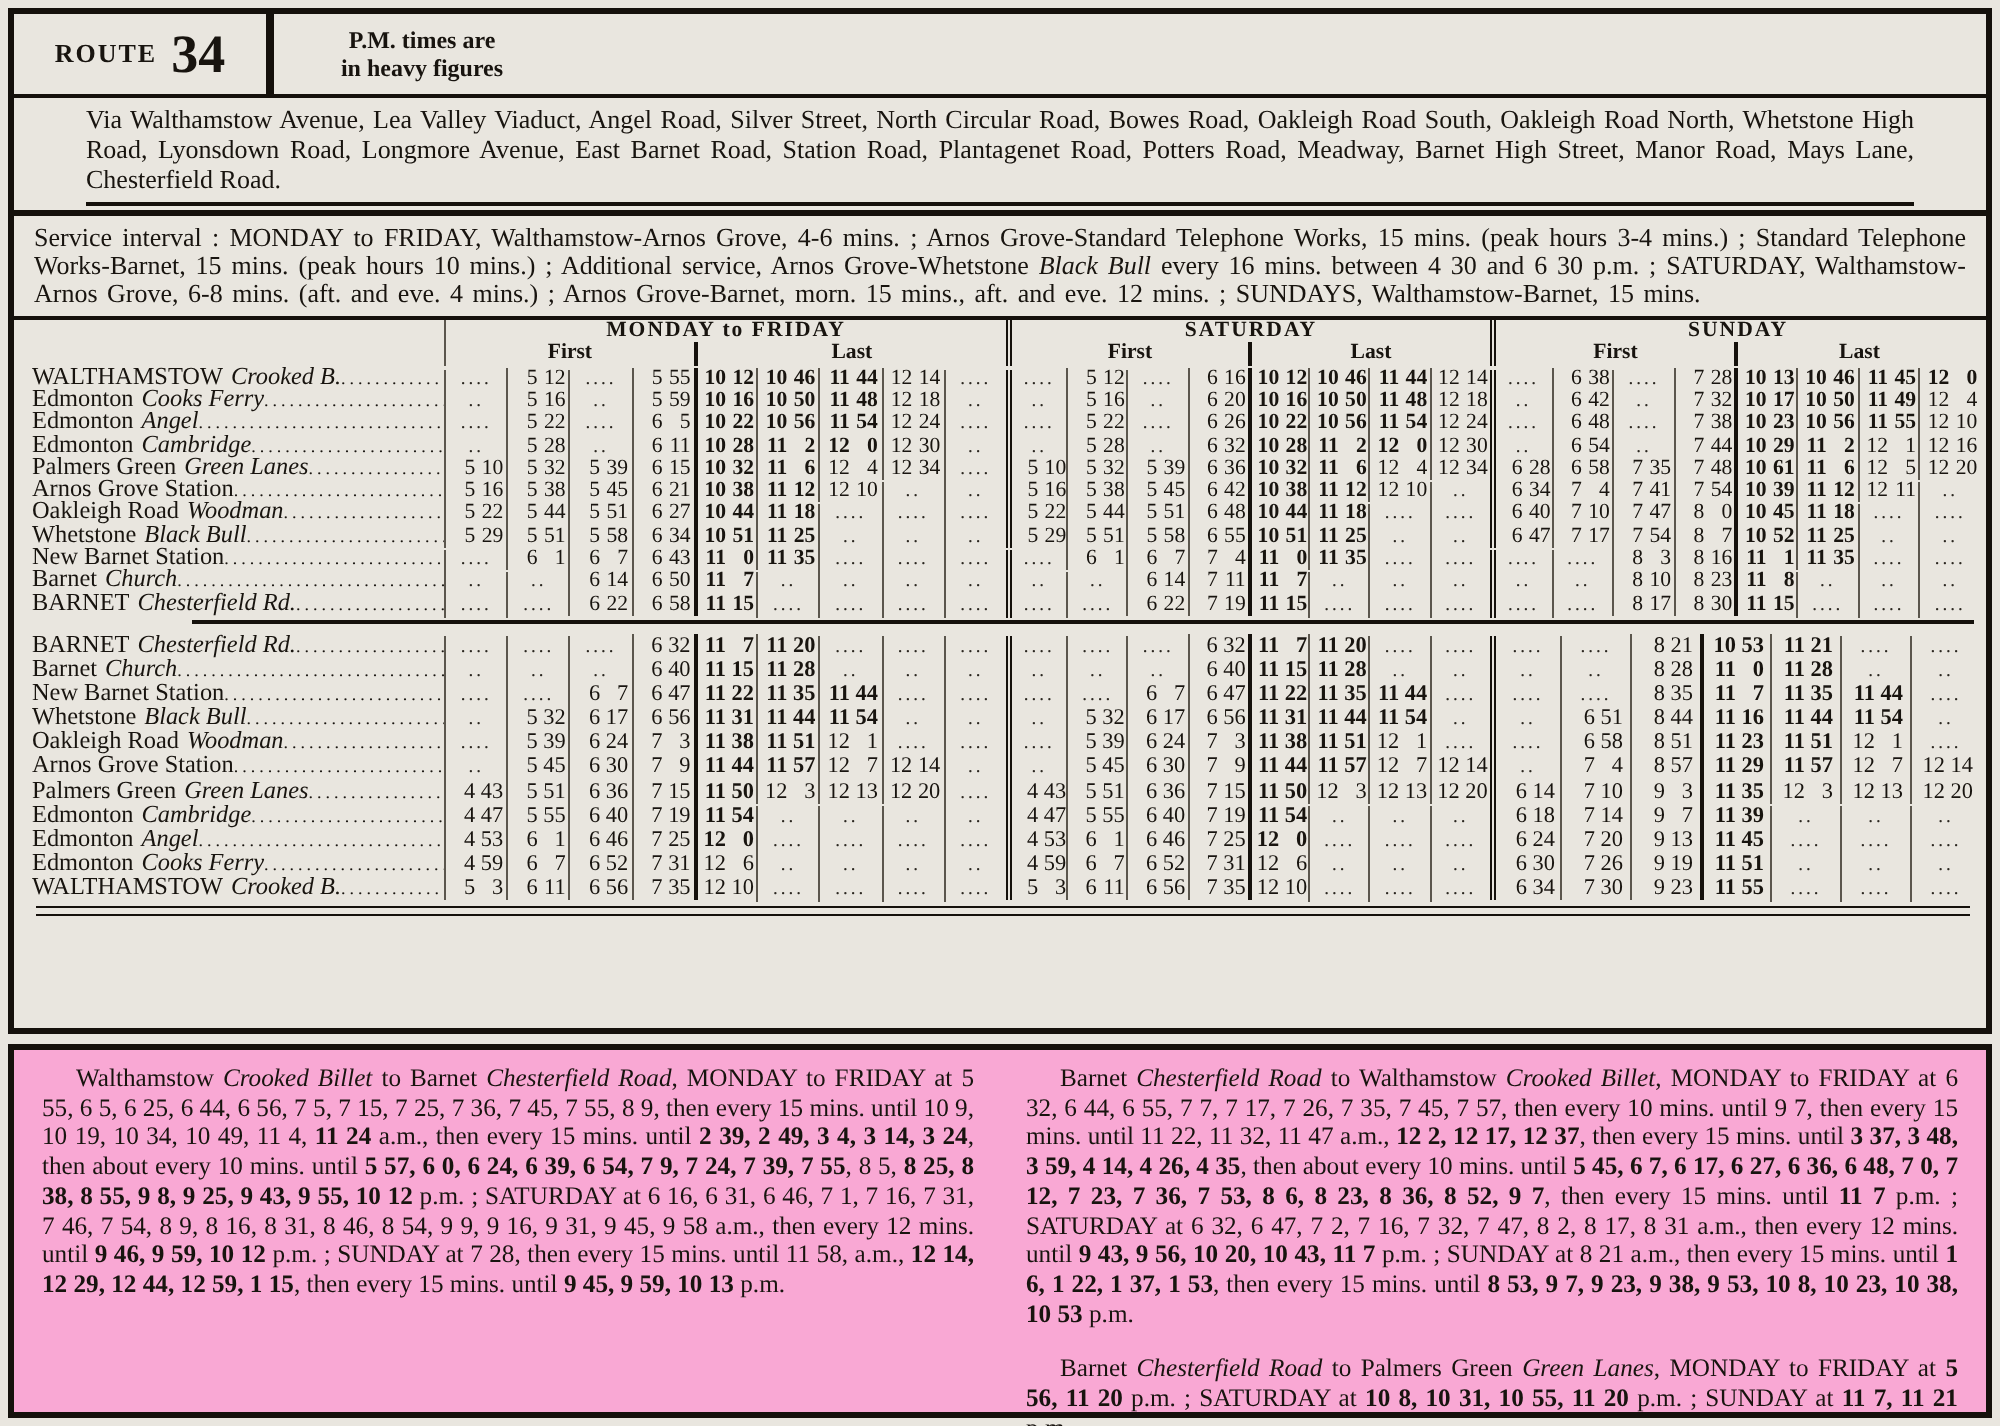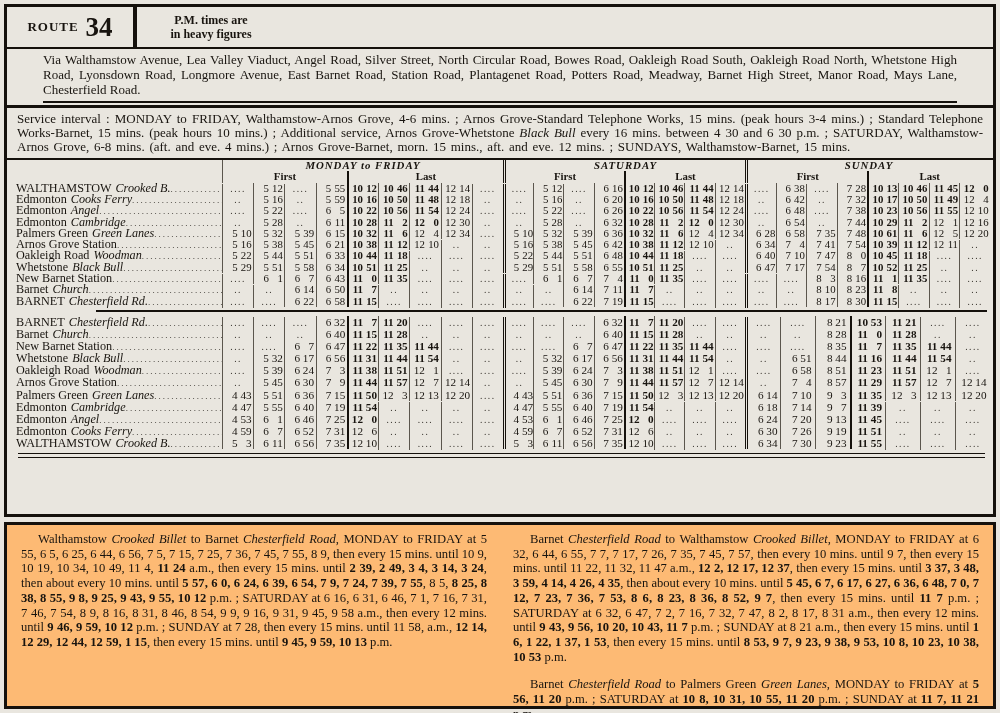--- a/index.html
+++ b/index.html
@@ -1,21 +1,21 @@
 <!DOCTYPE html>
 <html><head>
 <meta charset="utf-8">
 <style>
   html,body{margin:0;padding:0;background:#b9b5ac;}
   .page{position:relative;width:1000px;height:713px;background:#e9e6df;
         font-family:"Liberation Serif",serif;color:#18140f;overflow:hidden;}
   .main-box{position:absolute;left:4px;top:4px;width:992px;height:513px;
             border:3px solid #15110c;box-sizing:border-box;background:#e9e6df;}
   .foot-box{position:absolute;left:4px;top:522px;width:992px;height:187px;
-            border:3px solid #15110c;box-sizing:border-box;background:#fdba74;}
+            border:3px solid #15110c;box-sizing:border-box;background:#f9a8d4;}
   
   .hdr{display:flex;height:40px;border-bottom:2px solid #15110c;align-items:stretch;}
   .route-cell{width:126px;display:flex;align-items:center;justify-content:center;gap:7px;
               border-right:2px solid #15110c;}
   .route-word{font-size:13px;font-weight:bold;letter-spacing:1px;}
   .route-num{font-size:27px;font-weight:bold;line-height:27px;}
   .title-cell{flex:1;display:flex;align-items:center;justify-content:center;
               font-size:21px;font-weight:bold;letter-spacing:.5px;white-space:nowrap;}
   .pm-cell{width:148px;border-left:2px solid #15110c;display:flex;flex-direction:column;
            justify-content:center;text-align:center;font-size:12px;font-weight:bold;line-height:14px;}
@@ -27,21 +27,21 @@
   .rule-thick{border-top:3px solid #15110c;margin-top:2px;}
   .service{padding:4px 10px 2px 10px;font-size:13px;line-height:13.9px;text-align:justify;word-spacing:1.5px;}
   .rule-med{border-top:2px solid #15110c;margin-top:2px;}
   
   .tt{padding-left:3px;}
   .trow{display:flex;align-items:baseline;}
   .t1 .trow{height:11.3px;font-size:10.8px;line-height:11.3px;}
   .t2 .trow{height:12.1px;font-size:11.2px;line-height:12.1px;}
   .ghead{display:flex;}
   .ghead .gcell{box-sizing:border-box;text-align:center;font-weight:bold;}
-  .grow-a{height:17px;font-size:15px;line-height:18px;letter-spacing:1px;font-style:italic;}
+  .grow-a{height:17px;font-size:15px;line-height:18px;letter-spacing:1px;}
   .grow-b{height:13px;font-size:13px;line-height:13px;}
   .spacer{box-sizing:border-box;}
   .slabel{display:flex;align-items:baseline;box-sizing:border-box;padding-left:6px;
           white-space:nowrap;overflow:hidden;}
   .t1 .slabel{font-size:12.2px;}
   .t2 .slabel{font-size:12.2px;}
   .sem{font-style:italic;padding-left:4px;}
   .leader{flex:1;overflow:hidden;white-space:nowrap;letter-spacing:2px;font-size:9px;color:#2c2archive820;}
   .leader::after{content:"...................................................";}
   .tcell{box-sizing:border-box;display:flex;justify-content:center;align-items:baseline;overflow:hidden;}
@@ -722,21 +722,21 @@
             <div class="tcell bl-thin" style="width: 31.2222px;">
               <span class="h">5</span>
               <span class="m">44</span>
             </div>
             <div class="tcell bl-thin" style="width: 31.2222px;">
               <span class="h">5</span>
               <span class="m">51</span>
             </div>
             <div class="tcell bl-thin" style="width: 31.2222px;">
               <span class="h">6</span>
-              <span class="m">33</span>
+              <span class="m">27</span>
             </div>
             <div class="tcell bl-split b" style="width: 31.2222px;">
               <span class="h">10</span>
               <span class="m">44</span>
             </div>
             <div class="tcell bl-thin b" style="width: 31.2222px;">
               <span class="h">11</span>
               <span class="m">18</span>
             </div>
             <div class="tcell bl-thin" style="width: 31.2222px;">

